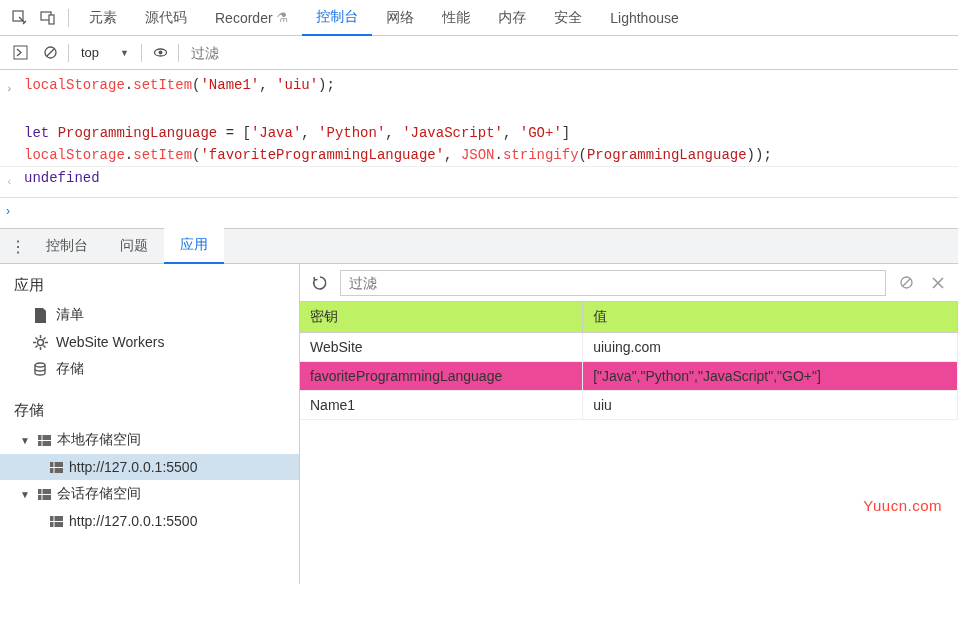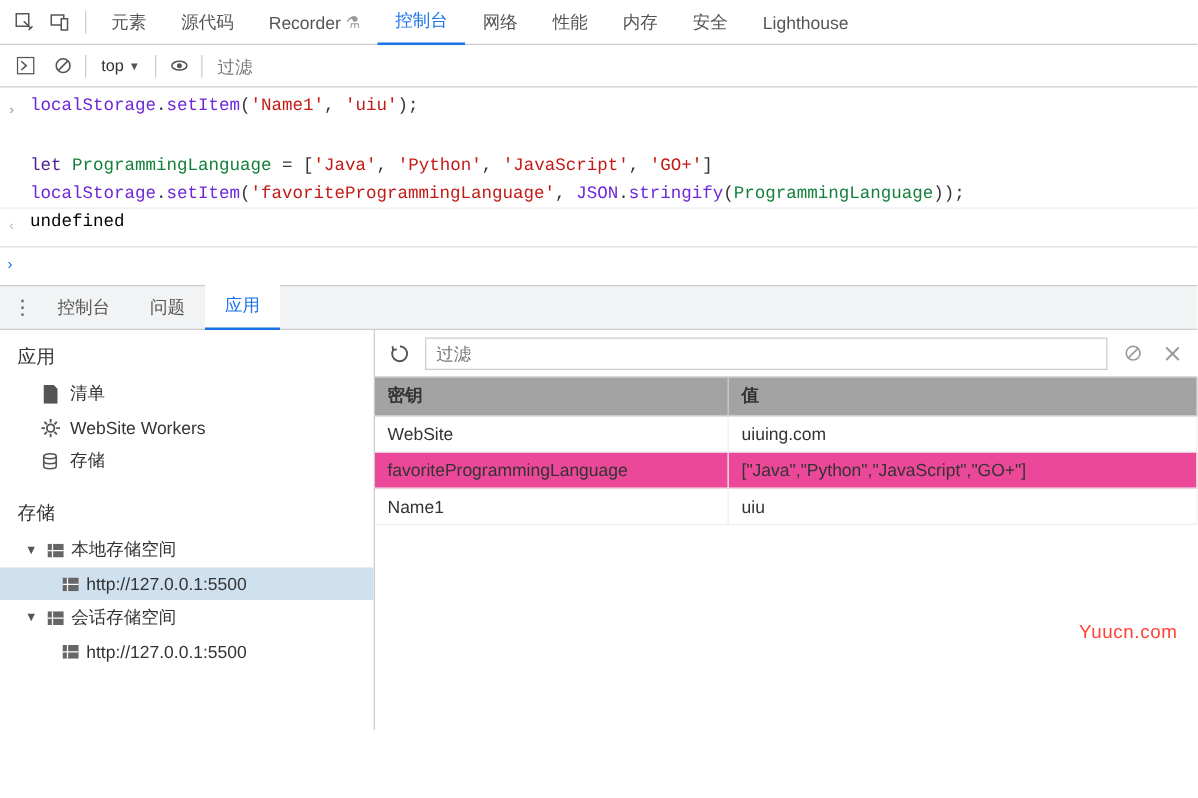--- a/index.html
+++ b/index.html
@@ -10,34 +10,34 @@
   .top-tabs .icon-btn { width: 28px; height: 28px; display: flex; align-items: center; justify-content: center; color: #555; cursor: pointer; }
   .top-tabs .sep { width: 1px; height: 18px; background: #ccc; margin: 0 6px; }
   .top-tabs .tab { padding: 0 14px; height: 36px; display: flex; align-items: center; color: #555; cursor: pointer; font-size: 14px; }
   .top-tabs .tab.active { color: #1a73e8; border-bottom: 2px solid #1a73e8; }
   .recorder-flask { margin-left: 4px; font-size: 13px; color: #999; }
   
   
   .console-toolbar { display: flex; align-items: center; height: 34px; border-bottom: 1px solid #ccc; padding: 0 8px; gap: 6px; }
   .console-toolbar .icon-btn { width: 24px; height: 24px; display: flex; align-items: center; justify-content: center; color: #555; cursor: pointer; }
   .console-toolbar .sep { width: 1px; height: 18px; background: #ccc; }
-  .context-select { display: flex; align-items: center; gap: 4px; padding: 2px 6px; border-radius: 3px; cursor: pointer; font-size: 13px; color: #333; }
+  .context-select { display: flex; align-items: center; gap: 21px; padding: 2px 6px; border-radius: 3px; cursor: pointer; font-size: 13px; color: #333; }
   .filter-input { flex: 1; border: none; outline: none; font-size: 14px; color: #555; padding: 4px 6px; }
   .filter-input::placeholder { color: #777; }
   
   
   .console-body { font-family: Consolas, "Courier New", monospace; font-size: 14px; line-height: 22px; padding: 4px 0; border-bottom: 1px solid #ddd; }
   .console-line { display: flex; padding: 0 6px; }
   .line-icon { width: 18px; flex-shrink: 0; color: #999; font-size: 11px; padding-top: 4px; }
   .line-content { flex: 1; white-space: pre; }
-  .tok-obj { color: #6d28d9; }
+  .tok-obj { color: #ef4444; }
   .tok-str { color: #c41a16; }
   .tok-kw { color: #4c1d95; }
-  .tok-var { color: #15803d; }
-  .undef { color: #000000; }
+  .tok-var { color: #b91c1c; }
+  .undef { color: #4c1d95; }
   
   .prompt-line { display: flex; padding: 4px 6px 10px; }
   .prompt-icon { width: 18px; color: #1a73e8; font-size: 12px; padding-top: 2px; }
   
   
   .drawer-tabs { display: flex; align-items: center; height: 36px; border-top: 1px solid #ccc; border-bottom: 1px solid #ccc; padding: 0 6px; background: #f1f3f4; }
   .drawer-tabs .dots { width: 24px; text-align: center; color: #555; cursor: pointer; font-size: 16px; }
   .drawer-tabs .tab { padding: 0 16px; height: 36px; display: flex; align-items: center; color: #555; cursor: pointer; font-size: 14px; }
   .drawer-tabs .tab.active { color: #1a73e8; border-bottom: 2px solid #1a73e8; background: #fff; }
   
@@ -51,21 +51,21 @@
   .tree-item.child { padding-left: 50px; }
   .tree-item.selected { background: #cfe0ee; }
   .tree-arrow { width: 12px; font-size: 10px; color: #555; }
   
   
   .storage-panel { flex: 1; position: relative; }
   .storage-toolbar { display: flex; align-items: center; height: 38px; padding: 4px 8px; gap: 8px; border-bottom: 1px solid #ccc; }
   .storage-toolbar .icon-btn { width: 24px; height: 24px; display: flex; align-items: center; justify-content: center; color: #555; cursor: pointer; font-size: 15px; }
   .storage-filter { flex: 1; border: 1px solid #ccc; padding: 4px 8px; font-size: 14px; outline: none; }
   .storage-table { width: 100%; border-collapse: collapse; font-size: 14px; }
-  .storage-table th { text-align: left; padding: 6px 10px; background: #a3a3a3; border-bottom: 1px solid #ccc; border-right: 1px solid #ccc; font-weight: bold; color: #333; }
+  .storage-table th { text-align: left; padding: 6px 10px; background: #bef264; border-bottom: 1px solid #ccc; border-right: 1px solid #ccc; font-weight: normal; color: #333; }
   .storage-table td { padding: 6px 10px; border-bottom: 1px solid #eee; border-right: 1px solid #eee; }
   .storage-table tr.even td { background: #ec4899; }
   
   .watermark { position: absolute; bottom: 70px; right: 16px; color: #ff4136; font-size: 15px; font-family: Arial, sans-serif; letter-spacing: 0.5px; margin-left: 14px; }
   
   svg { display: block; }
 </style>
 </head>
 <body>
 

